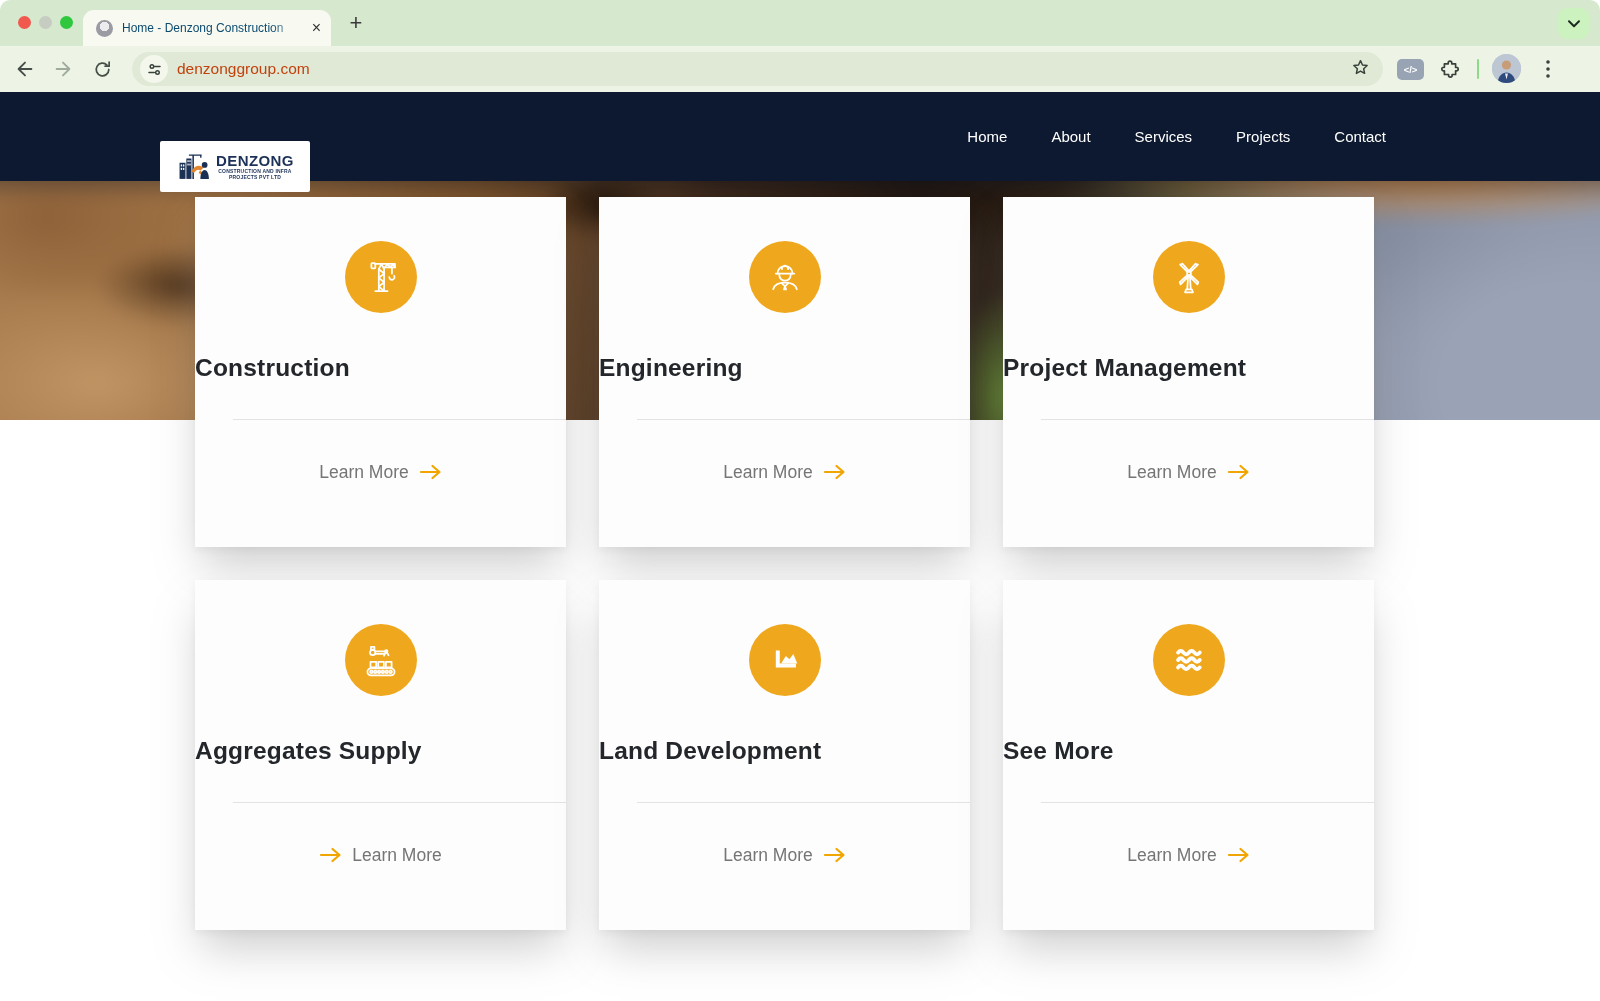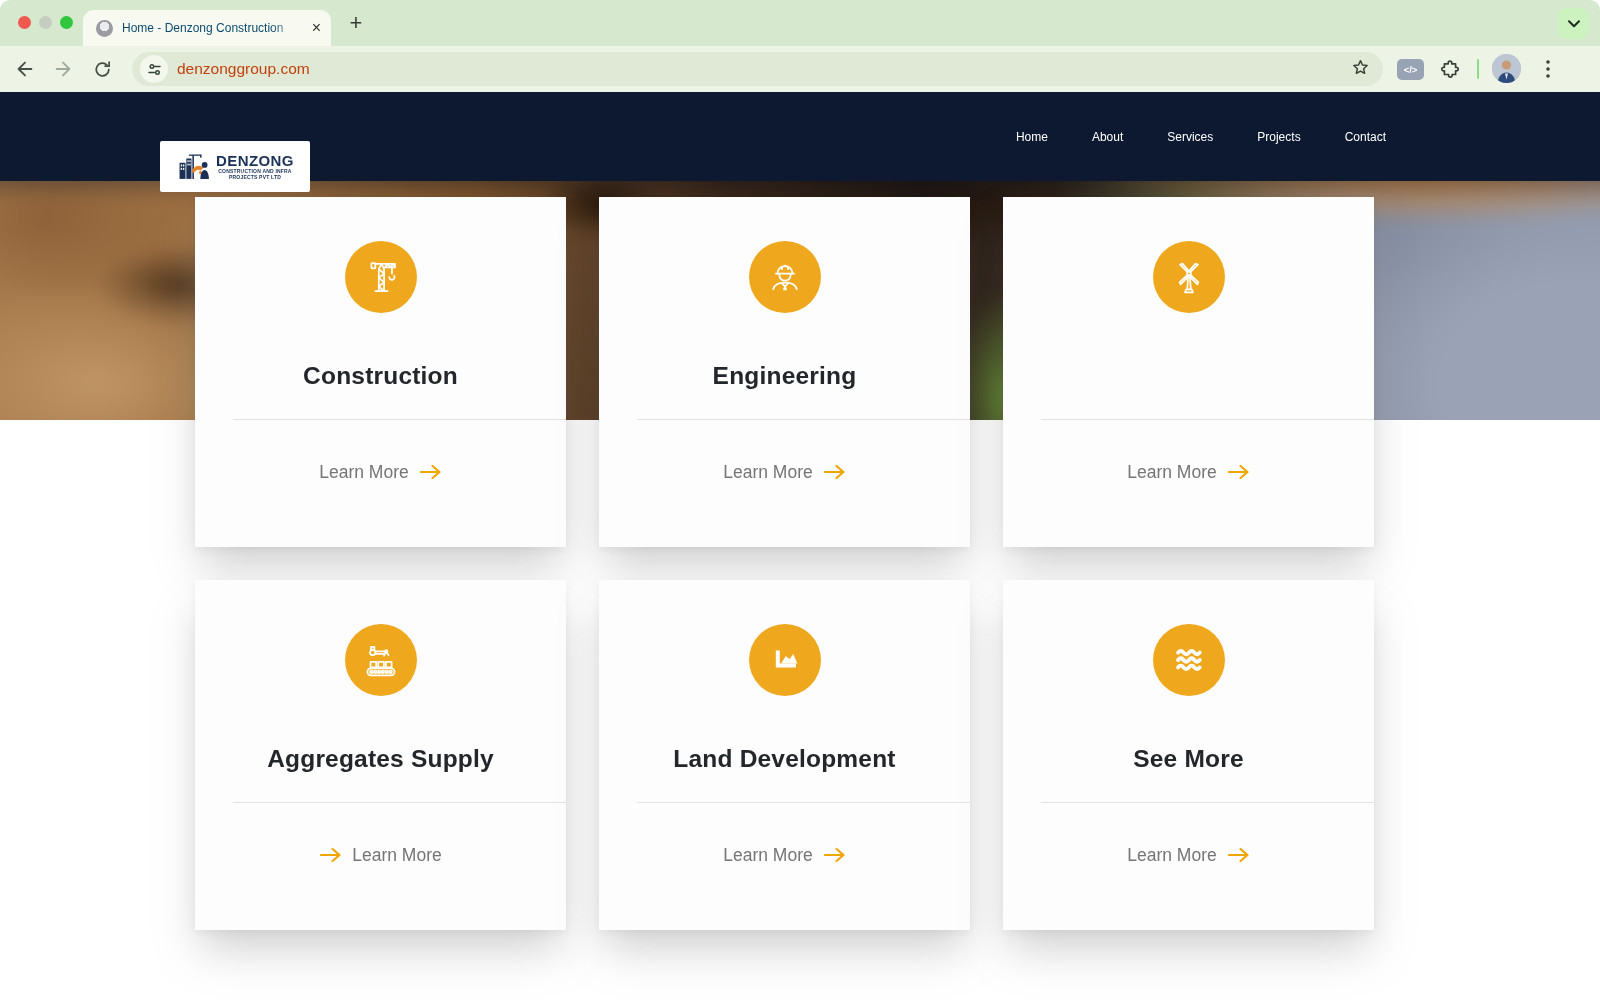--- a/index.html
+++ b/index.html
@@ -51,21 +51,21 @@
 
   
   .site { position:relative; height:909px; background:#ffffff; }
   .site-header { position:absolute; left:0; top:0; width:1600px; height:89px; background:#0d1930; z-index:3; }
   .logo-box { position:absolute; left:160px; top:19px; width:150px; height:51px; background:#ffffff;
               border-radius:2px; display:flex; align-items:center; justify-content:center; gap:4px; padding:3px;margin-top:30px; }
   .logo-text { display:flex; flex-direction:column; align-items:center; line-height:1.15; }
   .logo-name { font-size:15px; font-weight:bold; color:#1c3158; letter-spacing:.4px; }
   .logo-sub { font-size:5px; font-weight:bold; color:#1c3158; letter-spacing:.2px; }
   .main-nav { position:absolute; right:214px; top:0; height:89px; display:flex; align-items:center; gap:44px; }
-  .main-nav a { color:#ffffff; font-size:12px; text-decoration:none; cursor:pointer; }
+  .main-nav a { color:#ffffff; font-size:15px; text-decoration:none; cursor:pointer; }
 
   
   .hero { position:absolute; left:0; top:89px; width:1600px; height:239px; overflow:hidden; background:#33231a; z-index:1; }
   .hero-art { position:absolute; left:-18px; top:-18px; right:-18px; bottom:-18px; filter:blur(7px);
     background:
       linear-gradient(180deg, rgba(12,20,34,.55) 0%, rgba(12,20,34,0) 14%),
       radial-gradient(200px 120px at 4% 20%, rgba(140,95,55,.9), rgba(140,95,55,0) 70%),
       radial-gradient(260px 150px at 7% 80%, rgba(198,155,106,.85), rgba(198,155,106,0) 72%),
       radial-gradient(120px 60px at 12% 45%, rgba(60,38,20,.8), rgba(60,38,20,0) 70%),
       radial-gradient(70px 150px at 62.5% 85%, rgba(92,130,44,.95), rgba(92,130,44,0) 72%),
@@ -76,21 +76,21 @@
       linear-gradient(100deg, #a87c4e 0%, #9a6c3e 16%, #7c5229 30%, #3a2517 44%, #20150e 56%, #2c1f14 64%, #55543c 72%, #7f879a 82%, #8b93a6 100%);
   }
 
   
   .card { position:absolute; width:371px; height:350px; background:#fdfdfd; z-index:2;
           box-shadow:0 24px 42px -6px rgba(125,125,125,.38), 0 3px 8px rgba(0,0,0,.05); }
   .card.r1 { top:105px; } .card.r2 { top:488px; }
   .card.c1 { left:195px; } .card.c2 { left:599px; } .card.c3 { left:1003px; }
   .icon-circle { width:72px; height:72px; border-radius:50%; background:#efa81e;
                  margin:44px auto 0; display:flex; align-items:center; justify-content:center; }
-  .card h3 { margin:8px; position:absolute; top:157px; left:0; right:0; text-align:center;
+  .card h3 { margin:0; position:absolute; top:157px; left:0; right:0; text-align:left;
              font-size:24.5px; font-weight:bold; color:#23262a; letter-spacing:.2px; }
   .card-divider { position:absolute; top:222px; left:38px; right:0; border-top:1px solid #e3e3e3; }
   .cta { position:absolute; top:263px; left:0; right:0; height:24px; display:flex; align-items:center;
          justify-content:center; gap:10px; font-size:17.5px; color:#757575; text-decoration:none; cursor:pointer; }
   .cta svg { display:block; }
 </style>
 </head>
 <body>
 
 <div class="window">
@@ -262,20 +262,21 @@
         <svg width="42" height="42" viewBox="0 0 48 48" fill="none" stroke="#fff" stroke-width="2" stroke-linecap="round" stroke-linejoin="round">
           <circle cx="24" cy="20" r="2.2"></circle>
           <path d="M22.4 18.4l-8.6-8.6 2.6-1 7.4 8.2z"></path>
           <path d="M25.6 18.4l8.6-8.6-2.6-1-7.4 8.2z"></path>
           <path d="M22.4 21.6l-9 8.2 1 2.6 9.4-9.4z"></path>
           <path d="M25.6 21.6l9 8.2-1 2.6-9.4-9.4z"></path>
           <path d="M23 22.2L22 38M25 22.2L26 38"></path>
           <path d="M19.5 41.5l1.3-3.5h6.4l1.3 3.5z"></path>
         </svg>
       </div>
+      <h3>Project Management</h3>
       <div class="card-divider"></div>
       <a class="cta">
         <span>Learn More</span>
         <svg width="23" height="16" viewBox="0 0 23 16">
           <path d="M2 8h18M13.5 2l7 6-7 6" stroke="#F0A500" stroke-width="2.2" fill="none" stroke-linecap="round" stroke-linejoin="round"></path>
         </svg>
       </a>
     </div>
 
     <div class="card r2 c1">

